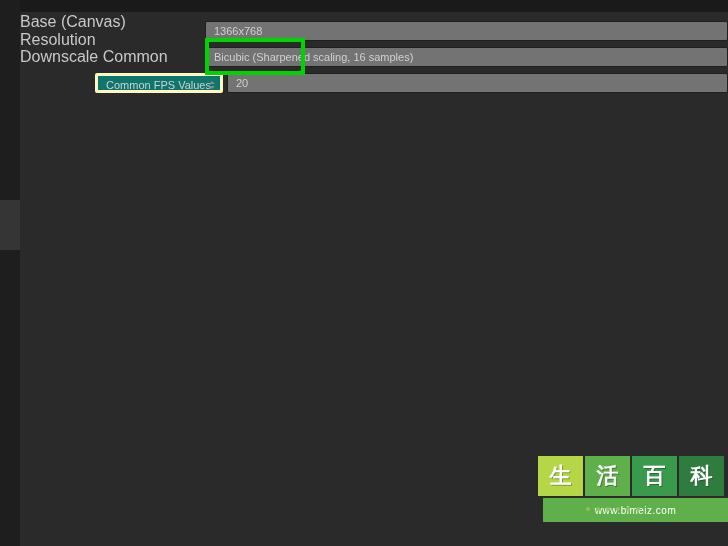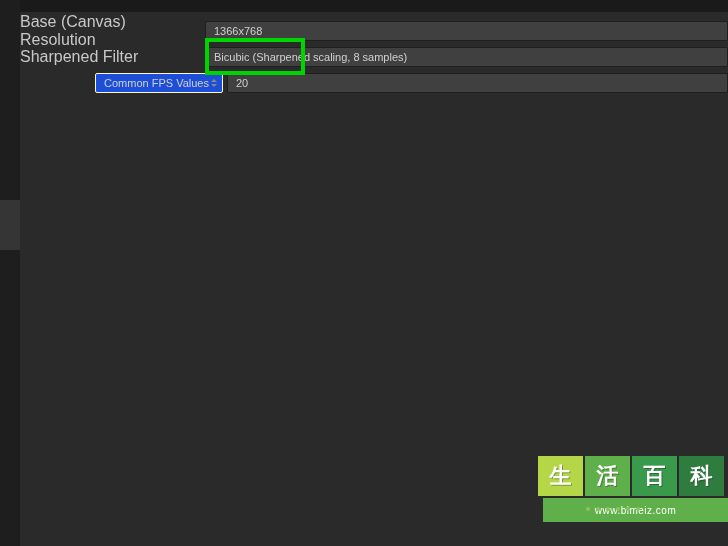--- a/index.html
+++ b/index.html
@@ -55,35 +55,35 @@
     }
     .label {
       width: 185px;
       text-align: left;
       padding-right: 8px;
       color: #c8c8c8;
       font-size: 16px;
     }
     .dropdown {
       flex: 1;
-      background: #404040;
+      background: #737373;
       border: 1px solid #1f1f1f;
       border-radius: 2px;
       height: 20px;
       line-height: 18px;
       padding: 0 8px;
       color: #d0d0d0;
       font-size: 11px;
       position: relative;
     }
     .dropdown-small {
       width: 90px;
       flex: none;
-      background: #1d4ed8;
-      border: 1px solid #fef9c3;
+      background: #0f766e;
+      border: 3px solid #fef9c3;
       border-radius: 2px;
       height: 20px;
       line-height: 18px;
       padding: 0 8px;
       color: #d0d0d0;
       font-size: 11px;
       position: relative;
       margin-right: 4px;
     }
     .stepper-arrows {
@@ -186,23 +186,23 @@
 
   <div class="form-row">
     <div class="label">Base (Canvas) Resolution</div>
     <div class="dropdown">
       <span>1366x768</span>
     </div>
   </div>
 
 
   <div class="form-row">
-    <div class="label">Sharpened Filter</div>
+    <div class="label">Downscale Common</div>
     <div class="dropdown">
-      <span>Bicubic (Sharpened scaling, 8 samples)</span>
+      <span>Bicubic (Sharpened scaling, 16 samples)</span>
     </div>
   </div>
 
   <div class="form-row" style="margin-left:75px;">
     <div class="dropdown-small" style="width:128px;">
       <span>Common FPS Values</span>
       <div class="stepper-arrows">
         <div class="arrow-up"></div>
         <div class="arrow-down"></div>
       </div>

